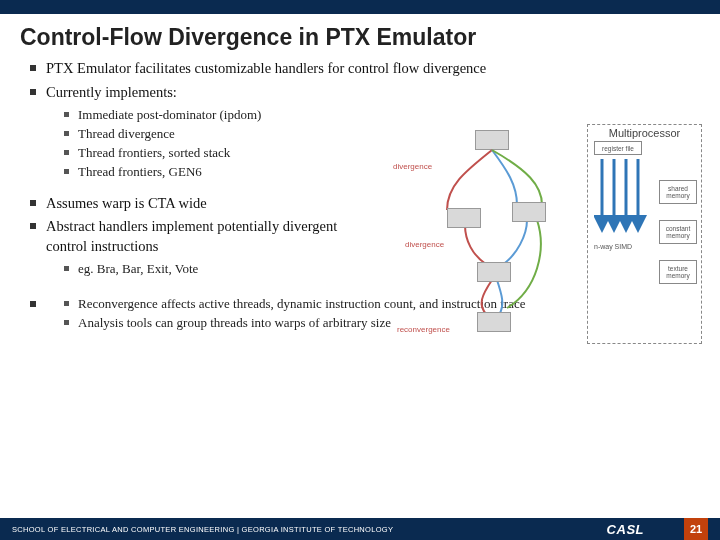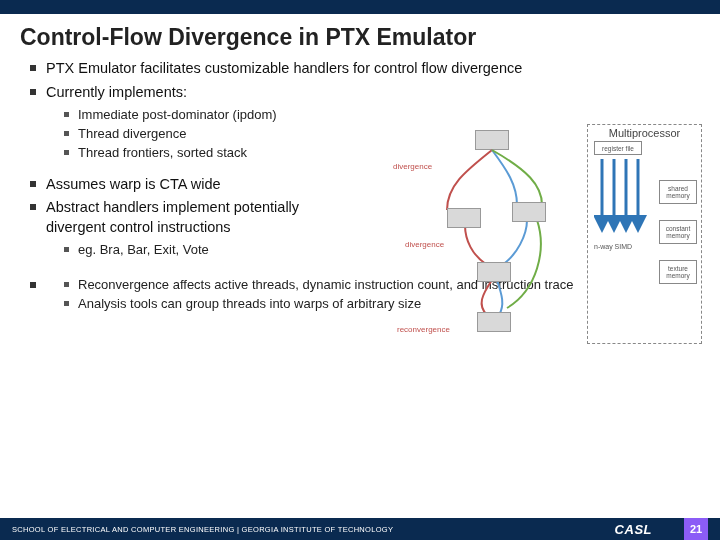--- a/index.html
+++ b/index.html
@@ -1,55 +1,56 @@
 <!DOCTYPE html>
 <html><head>
 <meta charset="utf-8">
 <style>
   * { margin: 0; padding: 0; box-sizing: border-box; }
   body { width: 720px; height: 540px; font-family: Arial, Helvetica, sans-serif; background: #fff; position: relative; overflow: hidden; }
   .topbar { height: 14px; background: #0a2a50; }
   .title { font-size: 23px; padding: 10px 20px 8px; color: #222; }
   .content { padding: 0 30px; position: relative; }
-  .bullets { list-style: none; }
+  .bullets { list-style: none; font-family: Liberation Serif, serif; }
   .bullets > li { position: relative; padding-left: 16px; font-size: 14.5px; line-height: 1.35; margin-bottom: 4px; color: #111; }
   .bullets > li::before { content: ""; position: absolute; left: 0; top: 6px; width: 6px; height: 6px; background: #333; }
   .sub { list-style: none; margin: 4px 0 6px 18px; }
   .sub > li { position: relative; padding-left: 14px; font-size: 13px; line-height: 1.45; color: #222; }
   .sub > li::before { content: ""; position: absolute; left: 0; top: 6px; width: 5px; height: 5px; background: #555; }
   .gap { height: 6px; }
   .diagram { position: absolute; top: 130px; right: 18px; width: 315px; height: 230px; }
   .mp-box { position: absolute; right: 0; top: -6px; width: 115px; height: 220px; border: 1px dashed #888; }
   .mp-label { position: absolute; top: 2px; left: 0; right: 0; text-align: center; font-size: 11px; color: #444; }
   .block { position: absolute; border: 1px solid #888; font-size: 6.5px; color: #555; text-align: center; background: #fff; display:flex; align-items:center; justify-content:center; }
   .flow { position: absolute; left: 10px; top: 0; width: 190px; height: 225px; text-align: right; }
   .node { position: absolute; width: 34px; height: 20px; background: #d9d9d9; border: 1px solid #999; }
   .dlabel { position: absolute; font-size: 8px; color: #c0504d; }
   .footer { position: absolute; bottom: 0; left: 0; right: 0; height: 22px; background: #0a2a50; color: #fff; display: flex; align-items: center; justify-content: space-between; padding: 7px 12px; }
   .ftext { font-size: 7.5px; letter-spacing: 0.3px; }
-  .page { background: #8b5cf6; color: #fff; width: 24px; height: 22px; display: flex; align-items: center; justify-content: center; font-size: 11px; font-weight: bold; }
+  .page { background: #c2410c; color: #fff; width: 24px; height: 22px; display: flex; align-items: center; justify-content: center; font-size: 11px; font-weight: bold; margin-left: 8px; }
   .casl { font-size: 13px; font-style: italic; font-weight: bold; letter-spacing: 0.5px; }
   .fr { display: flex; align-items: center; gap: 32px; }
 </style>
 </head>
 <body>
 
 <div class="topbar"></div>
 
 <h1 class="title">Control-Flow Divergence in PTX Emulator</h1>
 
 <div class="content">
   <ul class="bullets">
     <li>PTX Emulator facilitates customizable handlers for control flow divergence</li>
     <li>
       <span>Currently implements:</span>
       <ul class="sub">
         <li>Immediate post-dominator (ipdom)</li>
         <li>Thread divergence</li>
         <li>Thread frontiers, sorted stack</li>
+        <li>Thread frontiers, GEN6</li>
       </ul>
     </li>
   </ul>
   <div class="gap"></div>
   <ul class="bullets">
     <li>Assumes warp is CTA wide</li>
     <li style="max-width:330px;">
       <span>Abstract handlers implement potentially divergent control instructions</span>
       <ul class="sub">
         <li>eg.  Bra, Bar, Exit, Vote</li>

